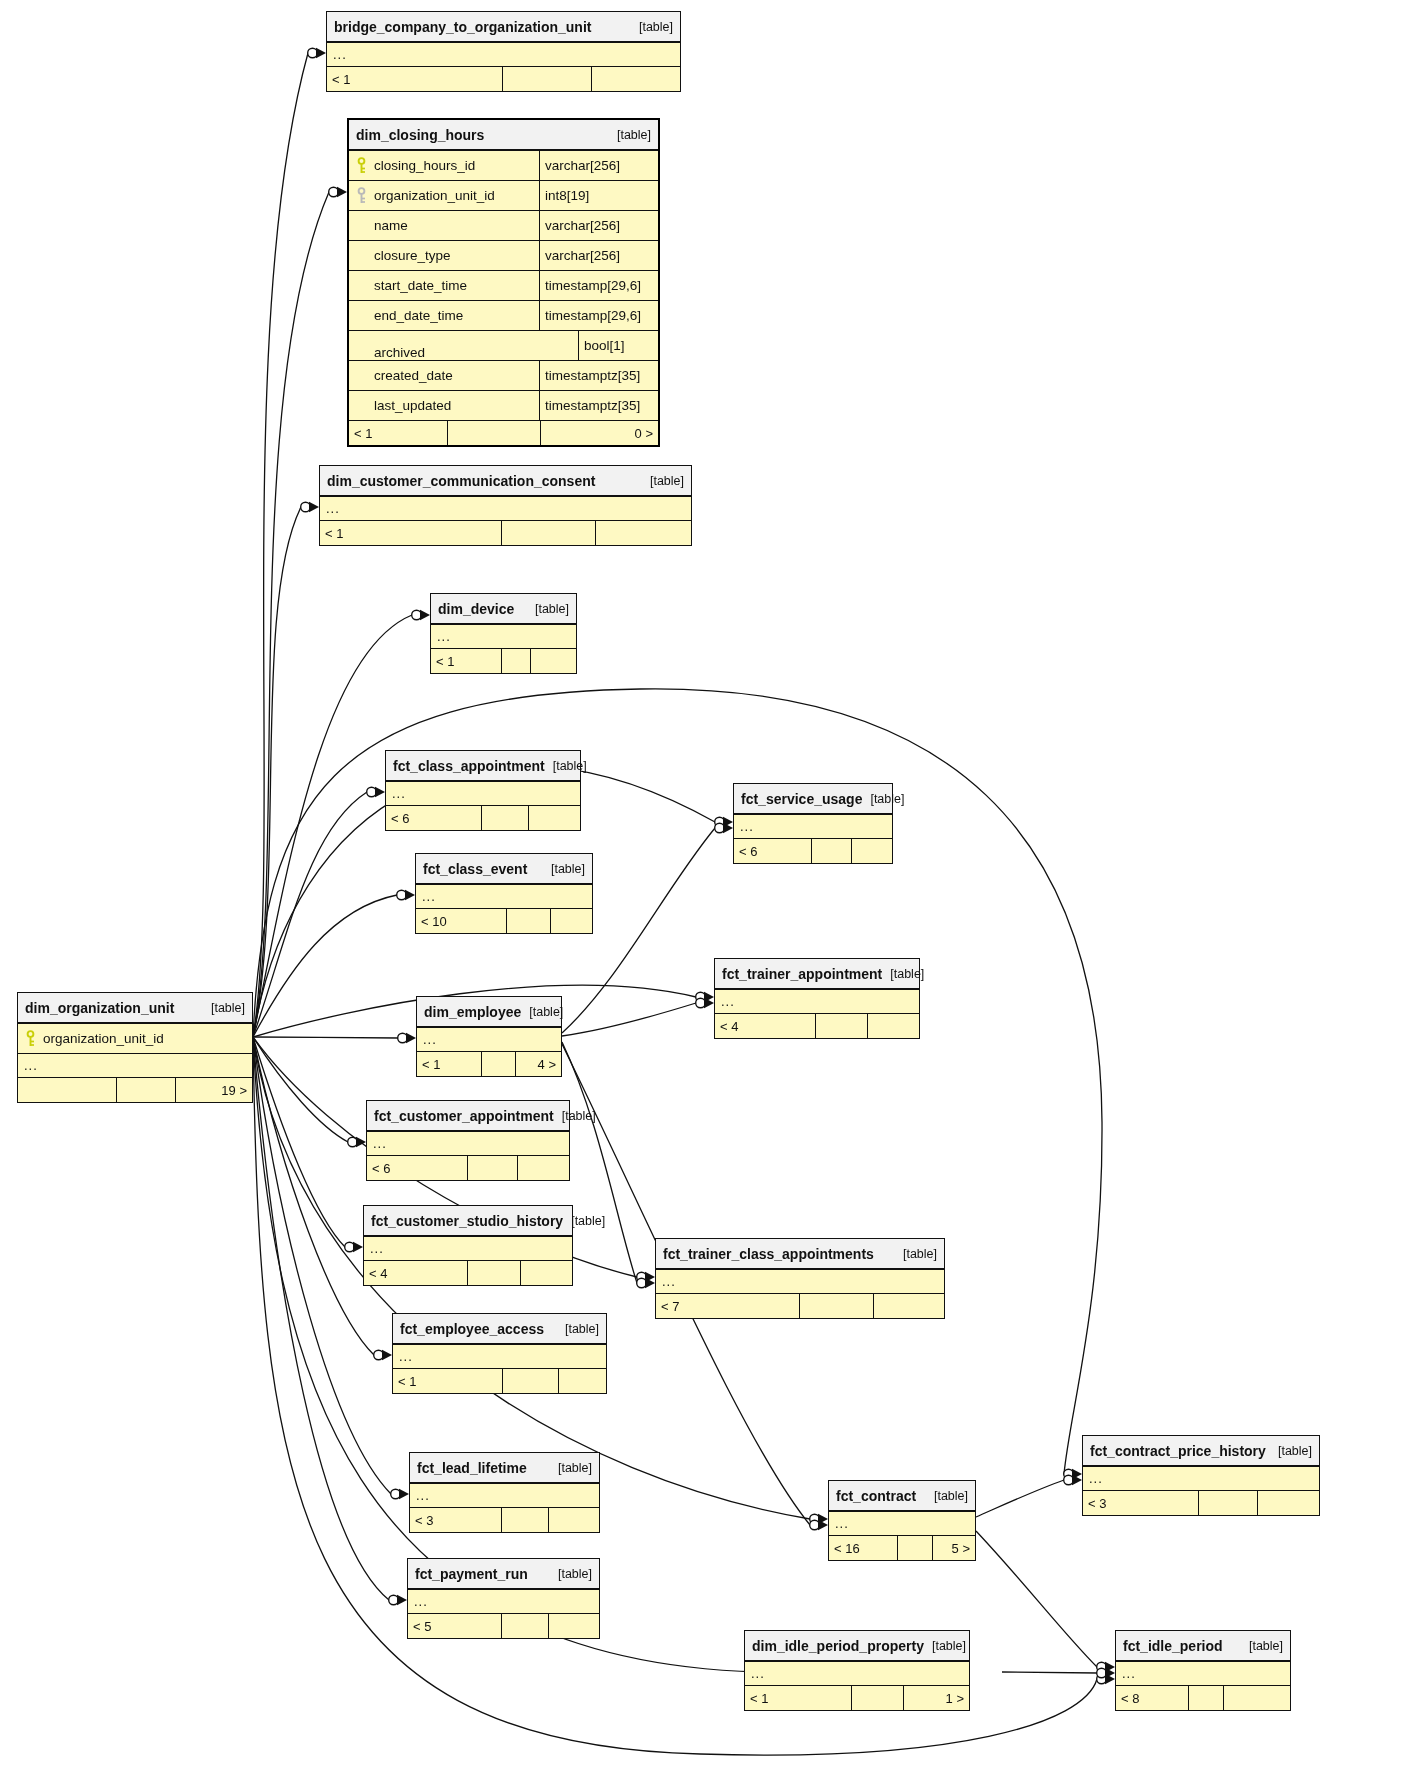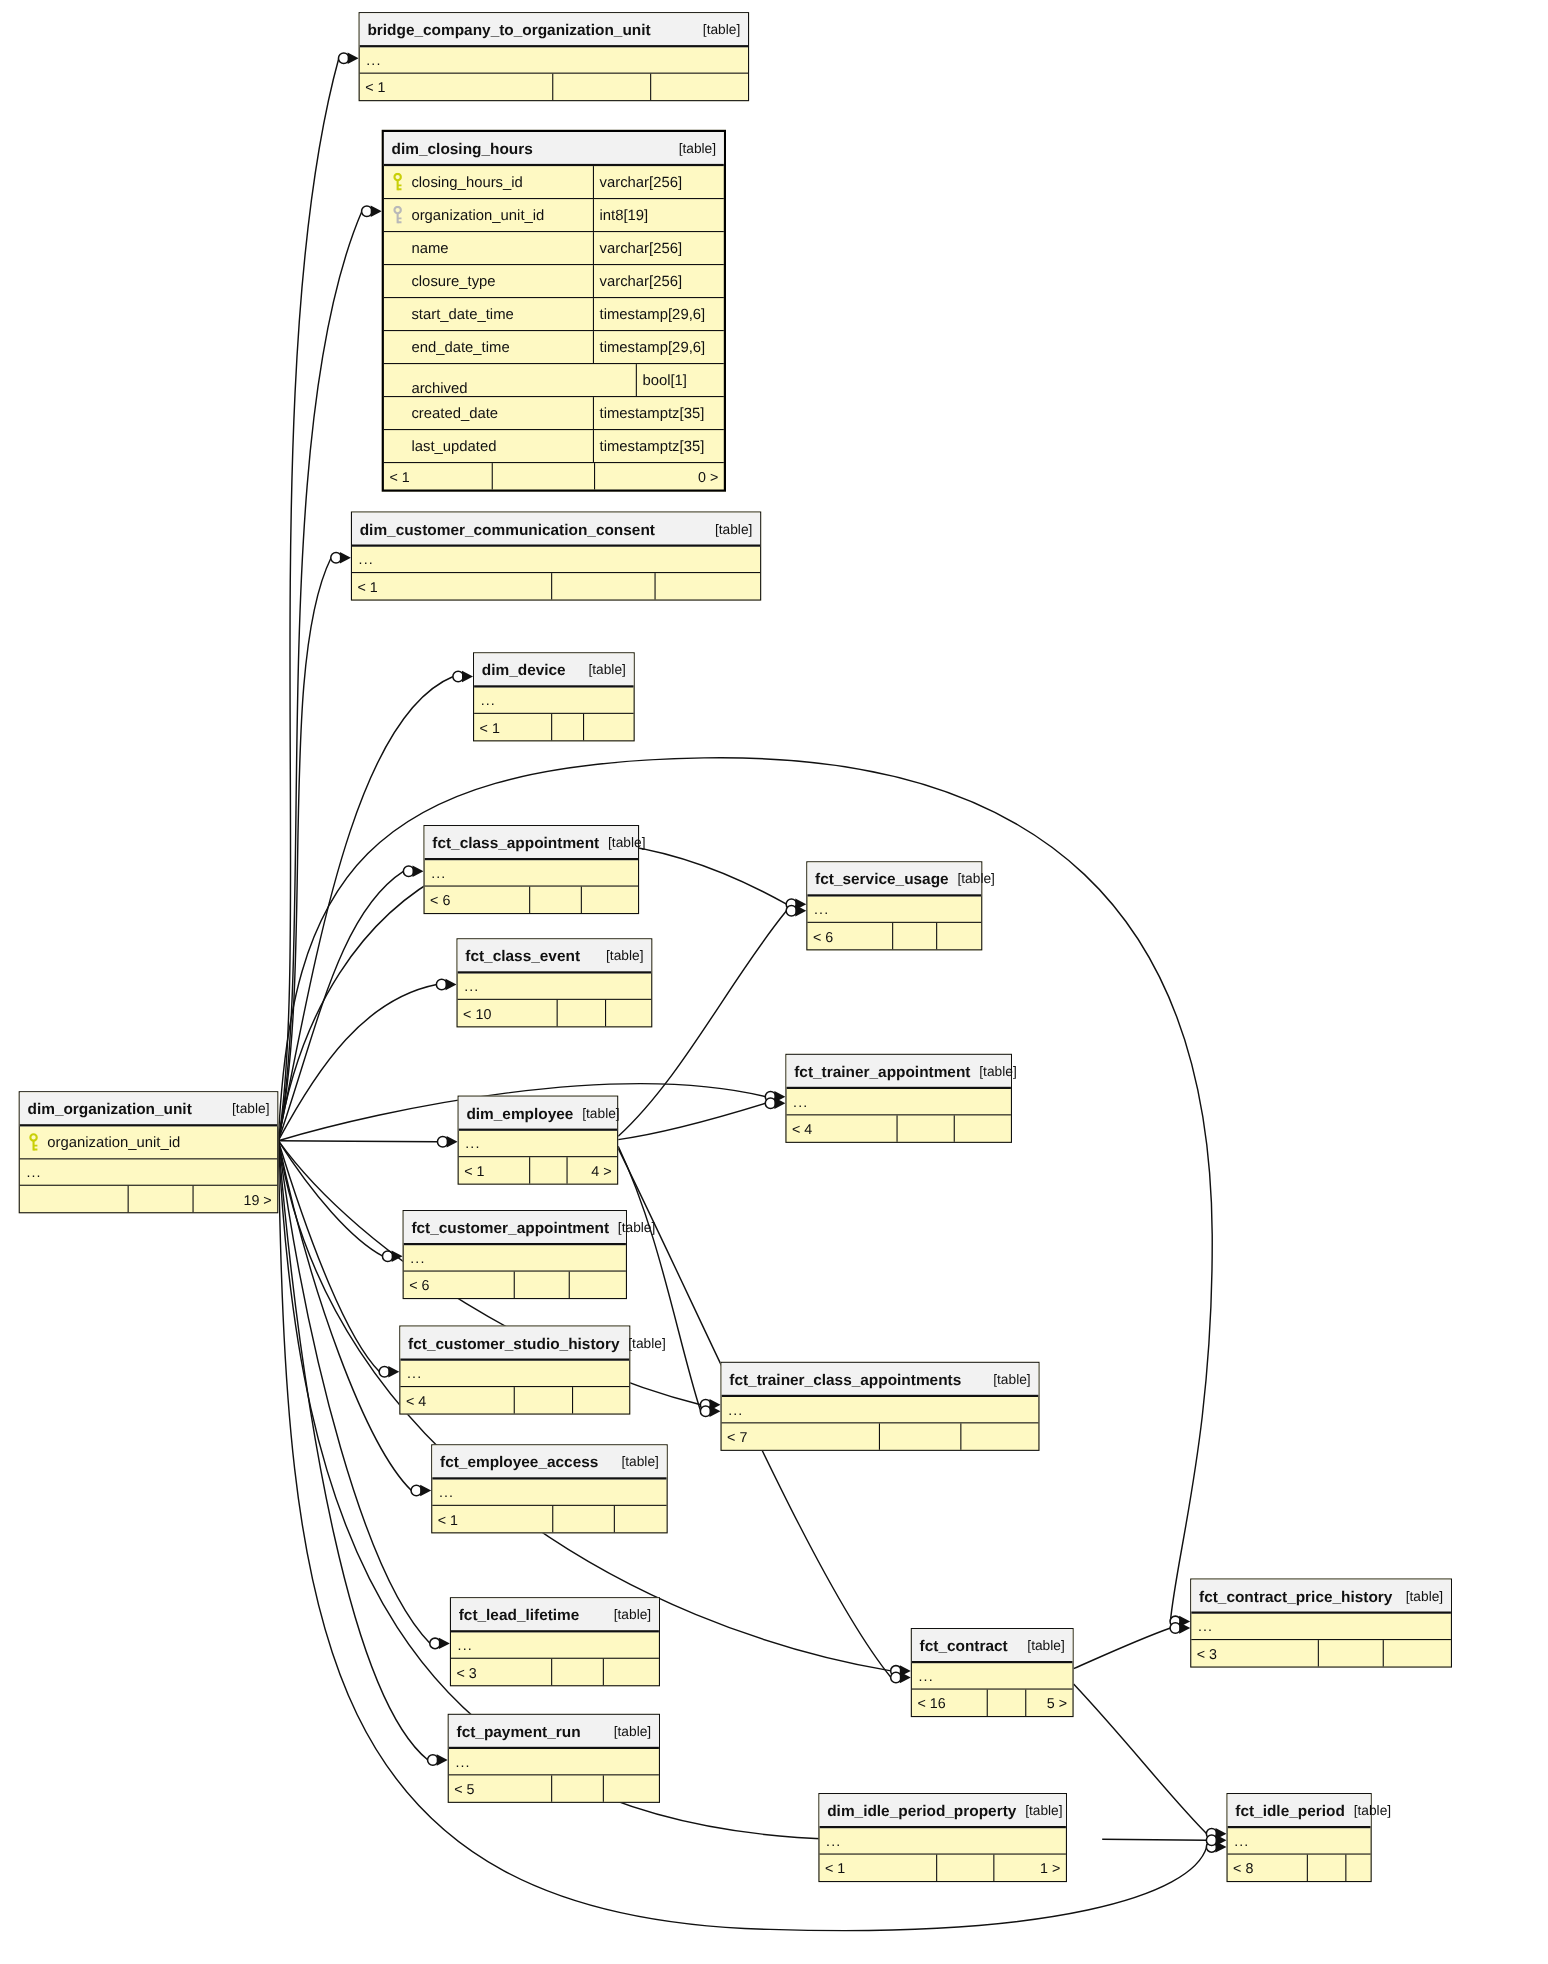--- a/index.html
+++ b/index.html
@@ -413,21 +413,21 @@
         <span class="tname">dim_idle_period_property</span>
         <span class="ttag">[table]</span>
       </div>
       <div class="ell">...</div>
       <div class="tfoot">
         <div class="fcell" style="width: 106px;">&lt; 1</div>
         <div class="fcell mid" style="width: 53px;"></div>
         <div class="fcell right">1 &gt;</div>
       </div>
     </div>
-    <div class="tbl" style="left: 1115px; top: 1630px; width: 132px;">
+    <div class="tbl" style="left: 1115px; top: 1630px; width: 176px;">
       <div class="thead">
         <span class="tname">fct_idle_period</span>
         <span class="ttag">[table]</span>
       </div>
       <div class="ell">...</div>
       <div class="tfoot">
         <div class="fcell" style="width: 72px;">&lt; 8</div>
         <div class="fcell mid" style="width: 36px;"></div>
         <div class="fcell right"></div>
       </div>

